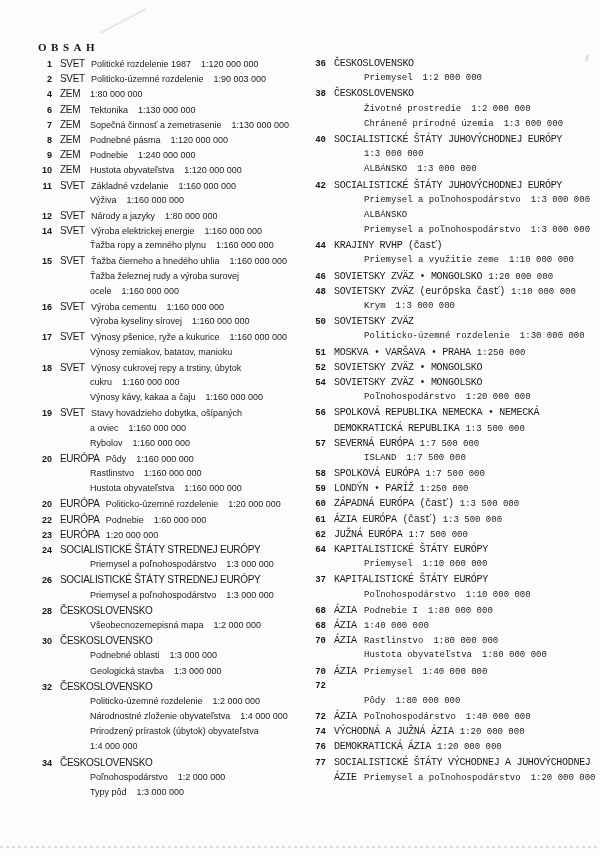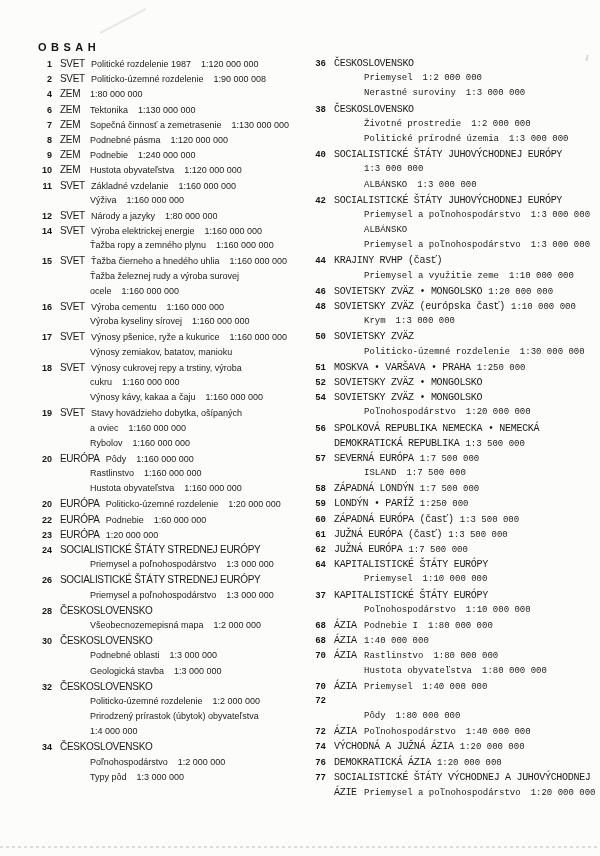--- a/index.html
+++ b/index.html
@@ -7,21 +7,21 @@
     position:relative;
     width:600px; height:856px;
     background:#fcfcfa;
     overflow:hidden;
     font-family:"Liberation Sans", sans-serif;
     color:#1e1e1e;
   }
   .title {
     position:absolute; left:38px; top:41px;
     font-size:11px; font-weight:bold;
-    letter-spacing:4.5px; color:#141414;
+    letter-spacing:4.5px; color:#141414;font-family:Liberation Serif, serif;
   }
   .col {
     position:absolute; top:56px;
     font-size:9px; line-height:15.2px;
   }
   .col-left  { left:30px;  width:272px; }
   .col-right { left:304px; width:294px;font-family:Liberation Mono, monospace; }
   .line { display:flex; white-space:nowrap; height:15.2px; align-items:baseline; }
   .num {
     flex:none; width:22px; padding-right:8px;
@@ -59,21 +59,21 @@
   <div class="artifact-diag"></div>
   <div class="artifact-tick"></div>
   <div class="title">OBSAH</div>
   <div class="col col-left">
       <div class="line">
         <span class="num">1</span>
         <span class="content"><span class="region">SVET</span><span class="text">Politické rozdelenie 1987</span><span class="scale after-text">1:120 000 000</span></span>
       </div>
       <div class="line">
         <span class="num">2</span>
-        <span class="content"><span class="region">SVET</span><span class="text">Politicko-územné rozdelenie</span><span class="scale after-text">1:90 000 008</span></span>
+        <span class="content"><span class="region">SVET</span><span class="text">Politicko-územné rozdelenie</span><span class="scale after-text">1:90 003 000</span></span>
       </div>
       <div class="line">
         <span class="num">4</span>
         <span class="content"><span class="region">ZEM</span><span class="scale">1:80 000 000</span></span>
       </div>
       <div class="line">
         <span class="num">6</span>
         <span class="content"><span class="region">ZEM</span><span class="text">Tektonika</span><span class="scale after-text">1:130 000 000</span></span>
       </div>
       <div class="line">
@@ -135,21 +135,21 @@
       <div class="line">
         <span class="num">17</span>
         <span class="content"><span class="region">SVET</span><span class="text">Výnosy pšenice, ryže a kukurice</span><span class="scale after-text">1:160 000 000</span></span>
       </div>
       <div class="line">
         <span class="num"></span>
         <span class="content ind"><span class="text">Výnosy zemiakov, batatov, manioku</span></span>
       </div>
       <div class="line">
         <span class="num">18</span>
-        <span class="content"><span class="region">SVET</span><span class="text">Výnosy cukrovej repy a trstiny, výroba</span></span>
+        <span class="content"><span class="region">SVET</span><span class="text">Výnosy cukrovej repy a trstiny, úbytok</span></span>
       </div>
       <div class="line">
         <span class="num"></span>
         <span class="content ind"><span class="text">cukru</span><span class="scale after-text">1:160 000 000</span></span>
       </div>
       <div class="line">
         <span class="num"></span>
         <span class="content ind"><span class="text">Výnosy kávy, kakaa a čaju</span><span class="scale after-text">1:160 000 000</span></span>
       </div>
       <div class="line">
@@ -227,20 +227,24 @@
       <div class="line">
         <span class="num">32</span>
         <span class="content"><span class="region">ČESKOSLOVENSKO</span></span>
       </div>
       <div class="line">
         <span class="num"></span>
         <span class="content ind"><span class="text">Politicko-územné rozdelenie</span><span class="scale after-text">1:2 000 000</span></span>
       </div>
       <div class="line">
         <span class="num"></span>
+        <span class="content ind"><span class="text">Národnostné zloženie obyvateľstva</span><span class="scale after-text">1:4 000 000</span></span>
+      </div>
+      <div class="line">
+        <span class="num"></span>
         <span class="content ind"><span class="text">Prirodzený prírastok (úbytok) obyvateľstva</span></span>
       </div>
       <div class="line">
         <span class="num"></span>
         <span class="content ind"><span class="scale">1:4 000 000</span></span>
       </div>
       <div class="line">
         <span class="num">34</span>
         <span class="content"><span class="region">ČESKOSLOVENSKO</span></span>
       </div>
@@ -256,34 +260,30 @@
   <div class="col col-right">
       <div class="line">
         <span class="num">36</span>
         <span class="content"><span class="region">ČESKOSLOVENSKO</span></span>
       </div>
       <div class="line">
         <span class="num"></span>
         <span class="content ind"><span class="text">Priemysel</span><span class="scale after-text">1:2 000 000</span></span>
       </div>
       <div class="line">
-        <span class="num"></span>
-        <span class="content ind"><span class="text">Nerastné suroviny</span><span class="scale after-text">1:3 000 000</span></span>
-      </div>
-      <div class="line">
         <span class="num">38</span>
         <span class="content"><span class="region">ČESKOSLOVENSKO</span></span>
       </div>
       <div class="line">
         <span class="num"></span>
         <span class="content ind"><span class="text">Životné prostredie</span><span class="scale after-text">1:2 000 000</span></span>
       </div>
       <div class="line">
         <span class="num"></span>
-        <span class="content ind"><span class="text">Politické prírodné územia</span><span class="scale after-text">1:3 000 000</span></span>
+        <span class="content ind"><span class="text">Chránené prírodné územia</span><span class="scale after-text">1:3 000 000</span></span>
       </div>
       <div class="line">
         <span class="num">40</span>
         <span class="content"><span class="region">SOCIALISTICKÉ ŠTÁTY JUHOVÝCHODNEJ EURÓPY</span></span>
       </div>
       <div class="line">
         <span class="num"></span>
         <span class="content ind"><span class="scale">1:3 000 000</span></span>
       </div>
       <div class="line">
@@ -361,33 +361,33 @@
       <div class="line">
         <span class="num">57</span>
         <span class="content"><span class="region">SEVERNÁ EURÓPA</span><span class="scale">1:7 500 000</span></span>
       </div>
       <div class="line">
         <span class="num"></span>
         <span class="content ind"><span class="text">ISLAND</span><span class="scale after-text">1:7 500 000</span></span>
       </div>
       <div class="line">
         <span class="num">58</span>
-        <span class="content"><span class="region">ZÁPADNÁ LONDÝN</span><span class="scale">1:7 500 000</span></span>
+        <span class="content"><span class="region">SPOLKOVÁ EURÓPA</span><span class="scale">1:7 500 000</span></span>
       </div>
       <div class="line">
         <span class="num">59</span>
         <span class="content"><span class="region">LONDÝN • PARÍŽ</span><span class="scale">1:250 000</span></span>
       </div>
       <div class="line">
         <span class="num">60</span>
         <span class="content"><span class="region">ZÁPADNÁ EURÓPA (časť)</span><span class="scale">1:3 500 000</span></span>
       </div>
       <div class="line">
         <span class="num">61</span>
-        <span class="content"><span class="region">JUŽNÁ EURÓPA (časť)</span><span class="scale">1:3 500 000</span></span>
+        <span class="content"><span class="region">ÁZIA EURÓPA (časť)</span><span class="scale">1:3 500 000</span></span>
       </div>
       <div class="line">
         <span class="num">62</span>
         <span class="content"><span class="region">JUŽNÁ EURÓPA</span><span class="scale">1:7 500 000</span></span>
       </div>
       <div class="line">
         <span class="num">64</span>
         <span class="content"><span class="region">KAPITALISTICKÉ ŠTÁTY EURÓPY</span></span>
       </div>
       <div class="line">

